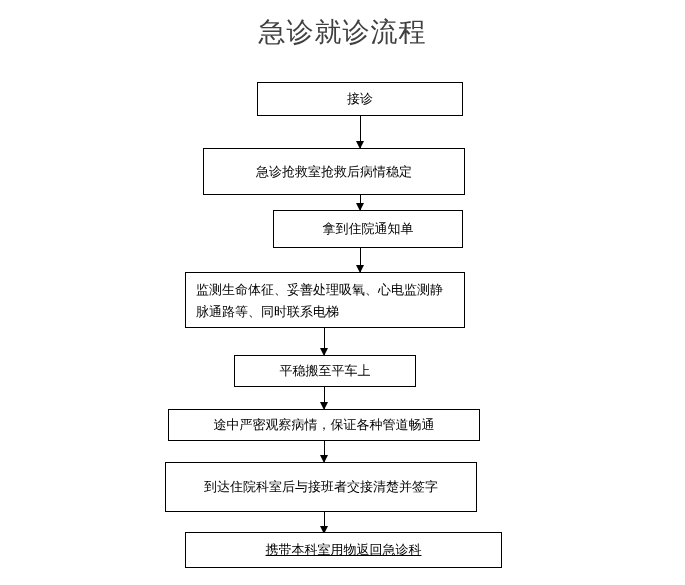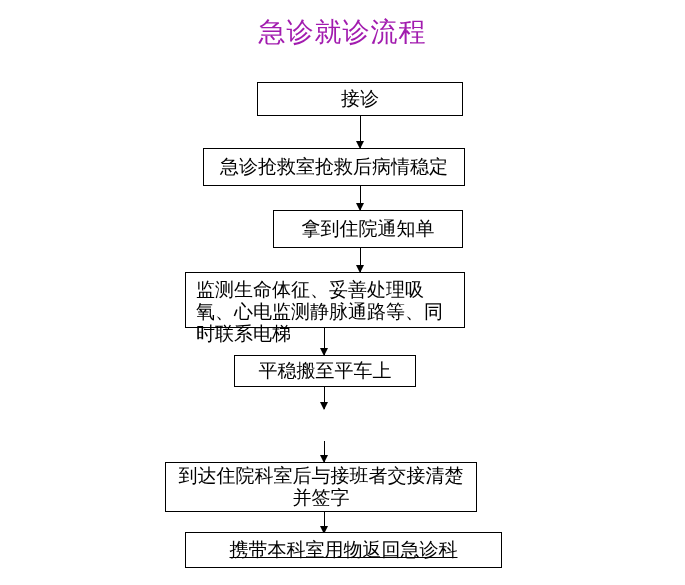--- a/index.html
+++ b/index.html
@@ -14,38 +14,38 @@
     overflow: hidden;
     position: relative;
   }
   .page-title {
     position: absolute;
     top: 14px;
     left: 0;
     width: 685px;
     text-align: center;
     font-size: 27px;
-    color: #a21caf;
+    color: #404040;
     font-family: "Liberation Sans", sans-serif;
     letter-spacing: 1px;
   }
   .flow {
     position: absolute;
     top: 0;
     left: 0;
     width: 685px;
     height: 585px;
   }
   .node {
     position: absolute;
     box-sizing: border-box;
     border: 1px solid #000000;
     background: #ffffff;
     color: #000000;
-    font-size: 19px;
+    font-size: 13px;
     line-height: 22px;
     display: flex;
     align-items: center;
     justify-content: center;
     text-align: center;
     padding: 2px 6px;
   }
   .node.multiline {
     display: block;
     text-align: left;
@@ -75,19 +75,20 @@
 
 <div class="flow">
     <div class="arrow" style="left: 360px; top: 116px; height: 32px;"></div>
     <div class="arrow" style="left: 360px; top: 186px; height: 24px;"></div>
     <div class="arrow" style="left: 360px; top: 248px; height: 24px;"></div>
     <div class="arrow" style="left: 324px; top: 328px; height: 27px;"></div>
     <div class="arrow" style="left: 324px; top: 387px; height: 22px;"></div>
     <div class="arrow" style="left: 324px; top: 441px; height: 21px;"></div>
     <div class="arrow" style="left: 324px; top: 496px; height: 37px;"></div>
     <div class="node" style="left: 257px; top: 82px; width: 206px; height: 34px;">接诊</div>
-    <div class="node" style="left: 203px; top: 148px; width: 262px; height: 38px;">急诊抢救室抢救后病情稳定</div>
+    <div class="node" style="left: 203px; top: 148px; width: 262px; height: 47px;">急诊抢救室抢救后病情稳定</div>
     <div class="node" style="left: 273px; top: 210px; width: 190px; height: 38px; font-family: Liberation Serif, serif;">拿到住院通知单</div>
     <div class="node multiline" style="left: 185px; top: 272px; width: 280px; height: 56px;">监测生命体征、妥善处理吸氧、心电监测静脉通路等、同时联系电梯</div>
     <div class="node" style="left: 234px; top: 355px; width: 182px; height: 32px;">平稳搬至平车上</div>
+    <div class="node" style="left: 168px; top: 409px; width: 312px; height: 32px;">途中严密观察病情，保证各种管道畅通</div>
     <div class="node" style="left: 165px; top: 462px; width: 312px; height: 50px;">到达住院科室后与接班者交接清楚并签字</div>
     <div class="node" style="left: 185px; top: 532px; width: 317px; height: 36px; text-decoration: underline;">携带本科室用物返回急诊科</div>
   </div>
 
 </body></html>

